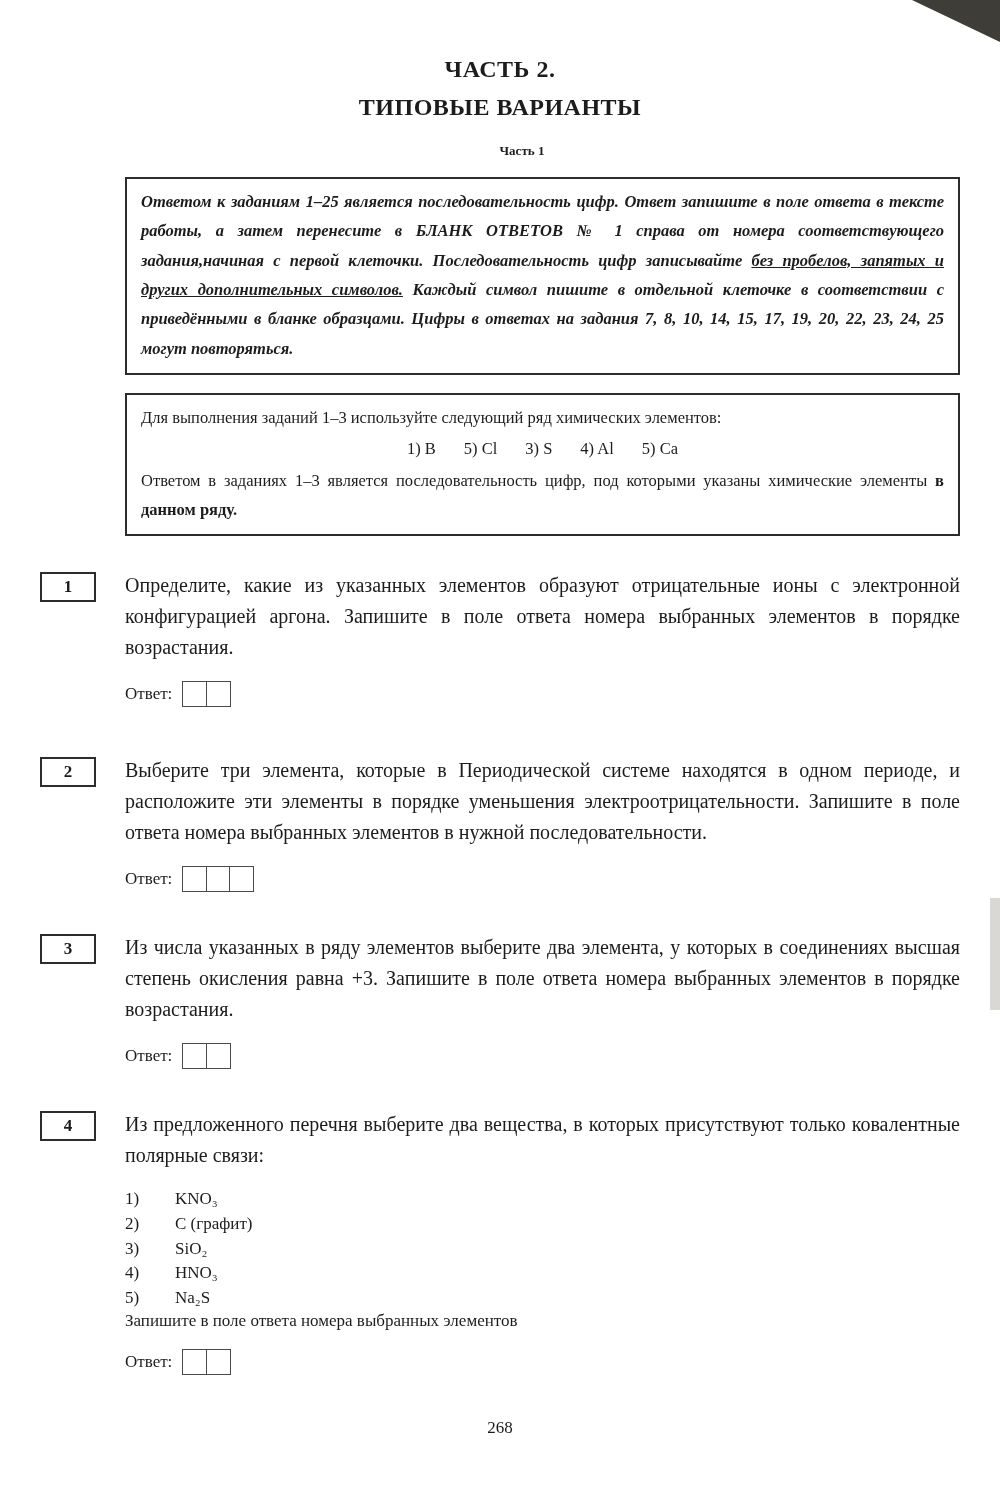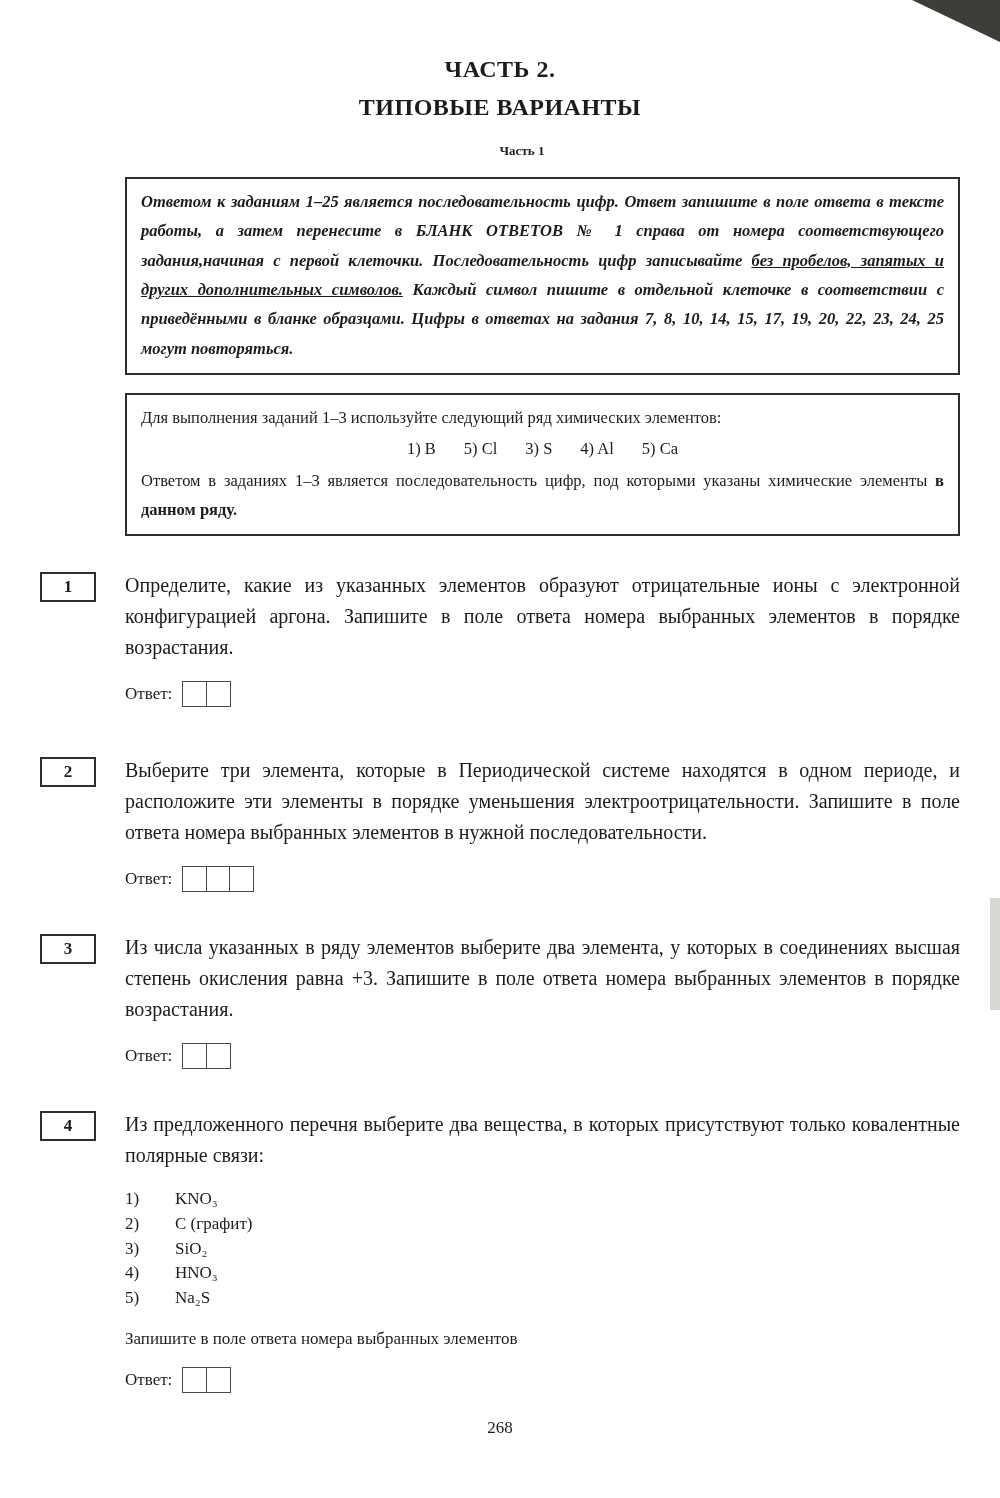--- a/index.html
+++ b/index.html
@@ -71,21 +71,21 @@
     margin-left:-1.5px;
     background:#fff;
   }
   .cells .cell:first-child{ margin-left:0; }
 
   .options{ margin-top:16px; }
   .option-row{ display:flex; font-size:17px; line-height:1.45; }
   .opt-num{ width:50px; }
   .opt-formula{ }
 
-  .task-footer{ margin-top:18px; font-size:17px; }
+  .task-footer{ font-size:17px; }
 
   .page-number{
     position:absolute; bottom:60px; left:0; right:0;
     text-align:center; font-size:17px;
   }
 </style>
 </head>
 <body>
 
 <div class="page">

